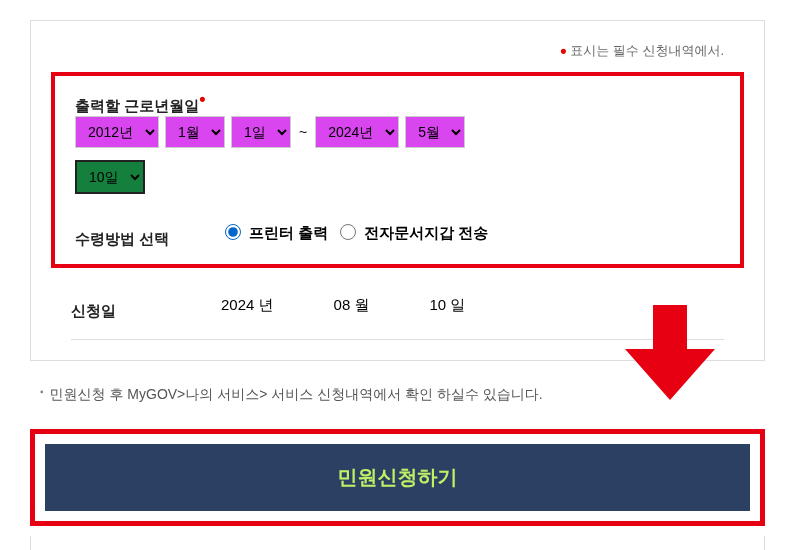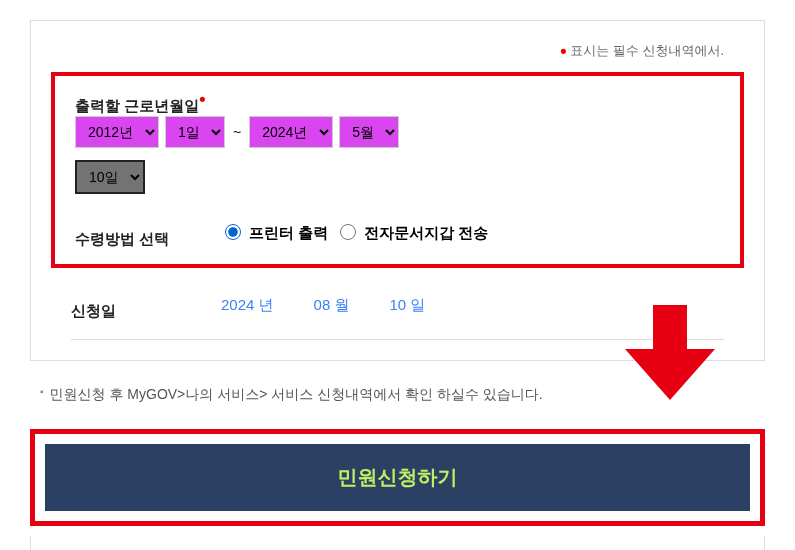--- a/index.html
+++ b/index.html
@@ -77,21 +77,21 @@
     }
     select {
       background: #d946ef;
       border: 1px solid #ccc;
       padding: 6px 8px;
       font-size: 14px;
       font-family: inherit;
       cursor: pointer;
     }
     select.highlight-select {
-      background: #737373;
+      background: #15803d;
       border: 2px solid #222;
       font-weight: 500;
     }
     .tilde {
       padding: 0 2px;
       font-size: 14px;
     }
     .second-row {
       margin-top: 12px;
     }
@@ -110,23 +110,23 @@
       cursor: pointer;
     }
     .radio-label {
       margin-right: 8px;
     }
     .static-row {
       padding: 18px 20px 18px 0;
     }
     .static-value {
       font-size: 15px;
-      color: #3b82f6;
-      display: flex;
-      gap: 40px;
+      color: #000000;
+      display: flex;
+      gap: 60px;
     }
     .divider {
       border-top: 1px solid #ddd;
       margin: 0 0 10px 0;
     }
     .info-line {
       display: flex;
       align-items: flex-start;
       font-size: 14px;
       color: #555;
@@ -192,20 +192,23 @@
     <div class="highlight-section">
       <div class="form-row">
         <div class="form-label">
           <span>출력할 근로년월일</span>
           <span class="req-indicator">•</span>
         </div>
         <div class="form-content">
           <div class="select-group">
             <select>
               <option>2012년</option>
+            </select>
+            <select>
+              <option>1월</option>
             </select>
             <select>
               <option>1일</option>
             </select>
             <span class="tilde">~</span>
             <select>
               <option>2024년</option>
             </select>
             <select>
               <option>5월</option>

